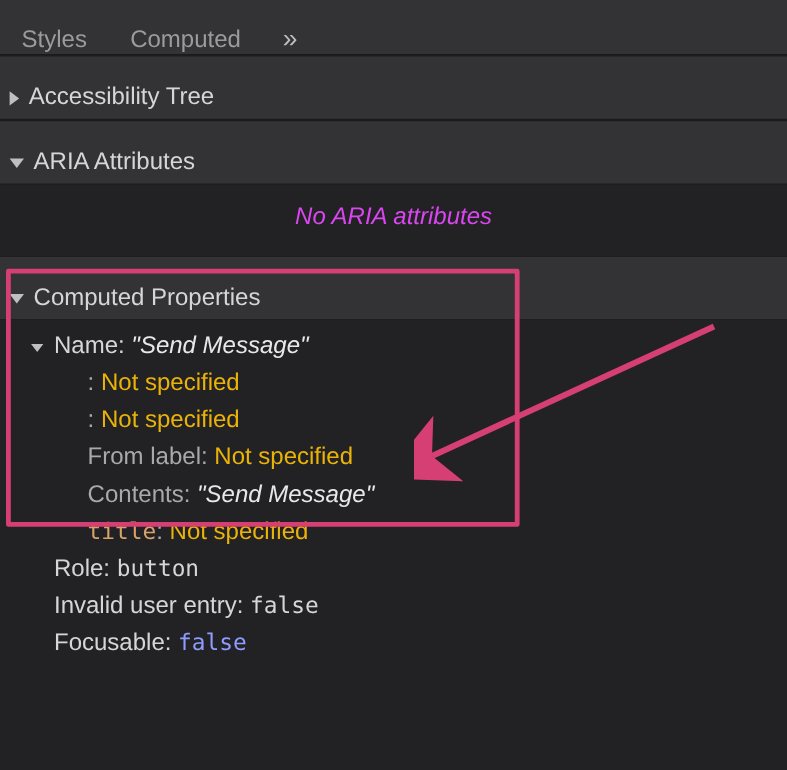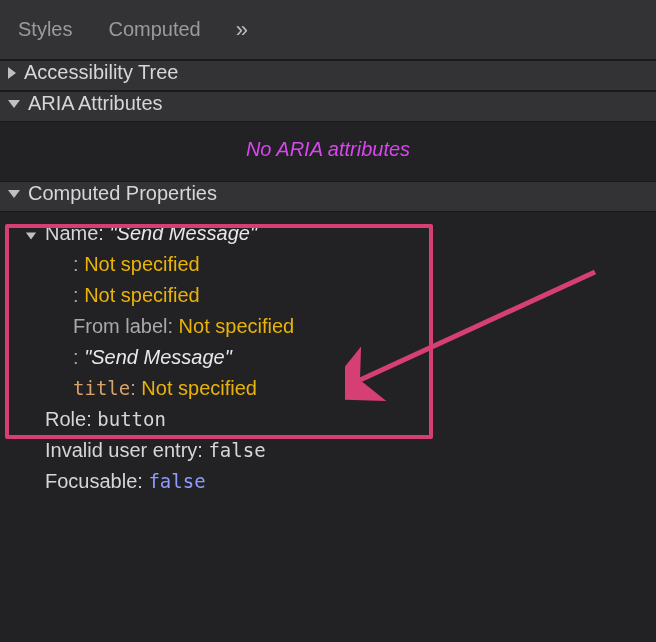--- a/index.html
+++ b/index.html
@@ -8,23 +8,23 @@
     height: 642px;
     background: #222225;
     font-family: -apple-system, BlinkMacSystemFont, "Segoe UI", Helvetica, Arial, sans-serif;
     font-size: 20px;
     color: #d8d8d8;
     overflow: hidden;
     position: relative;
   }
   .tabs {
     display: flex;
-    align-items: center;
+    align-items: flex-end;
     background: #333336;
-    height: 60px;
+    height: 46px;
     border-bottom: 1px solid #1a1a1c;
   }
   .tab {
     padding: 0 18px;
     display: flex;
     align-items: center;
     color: #9b9b9b;
     cursor: pointer;
     font-size: 20px;
   }
@@ -41,21 +41,21 @@
     font-size: 22px;
     cursor: pointer;
   }
 
   .section-header {
     display: flex;
     align-items: center;
     background: #333336;
     border-top: 1px solid #1a1a1c;
     border-bottom: 1px solid #1a1a1c;
-    padding: 0 8px 6px 8px;
+    padding: 23px 8px 6px 8px;
     color: #d6d6d6;
     font-size: 20px;
     cursor: pointer;
   }
   .tri {
     width: 0; height: 0;
     display: inline-block;
     margin-right: 8px;
     flex-shrink: 0;
   }
@@ -177,20 +177,21 @@
   <div class="row">
     <span class="indent"></span>
       <span class="indent"></span>
     <span class="label-sub">From label</span>
       <span class="label-sub">:&nbsp;</span>
     <span class="val-ns">Not specified</span>
   </div>
   <div class="row">
     <span class="indent"></span>
       <span class="indent"></span>
+    <span class="label-sub">Contents</span>
       <span class="label-sub">:&nbsp;</span>
     <span class="val-q">"Send Message"</span>
   </div>
   <div class="row">
     <span class="indent"></span>
       <span class="indent"></span>
     <span class="attr">title</span>
       <span class="label-sub">:&nbsp;</span>
     <span class="val-ns">Not specified</span>
   </div>

